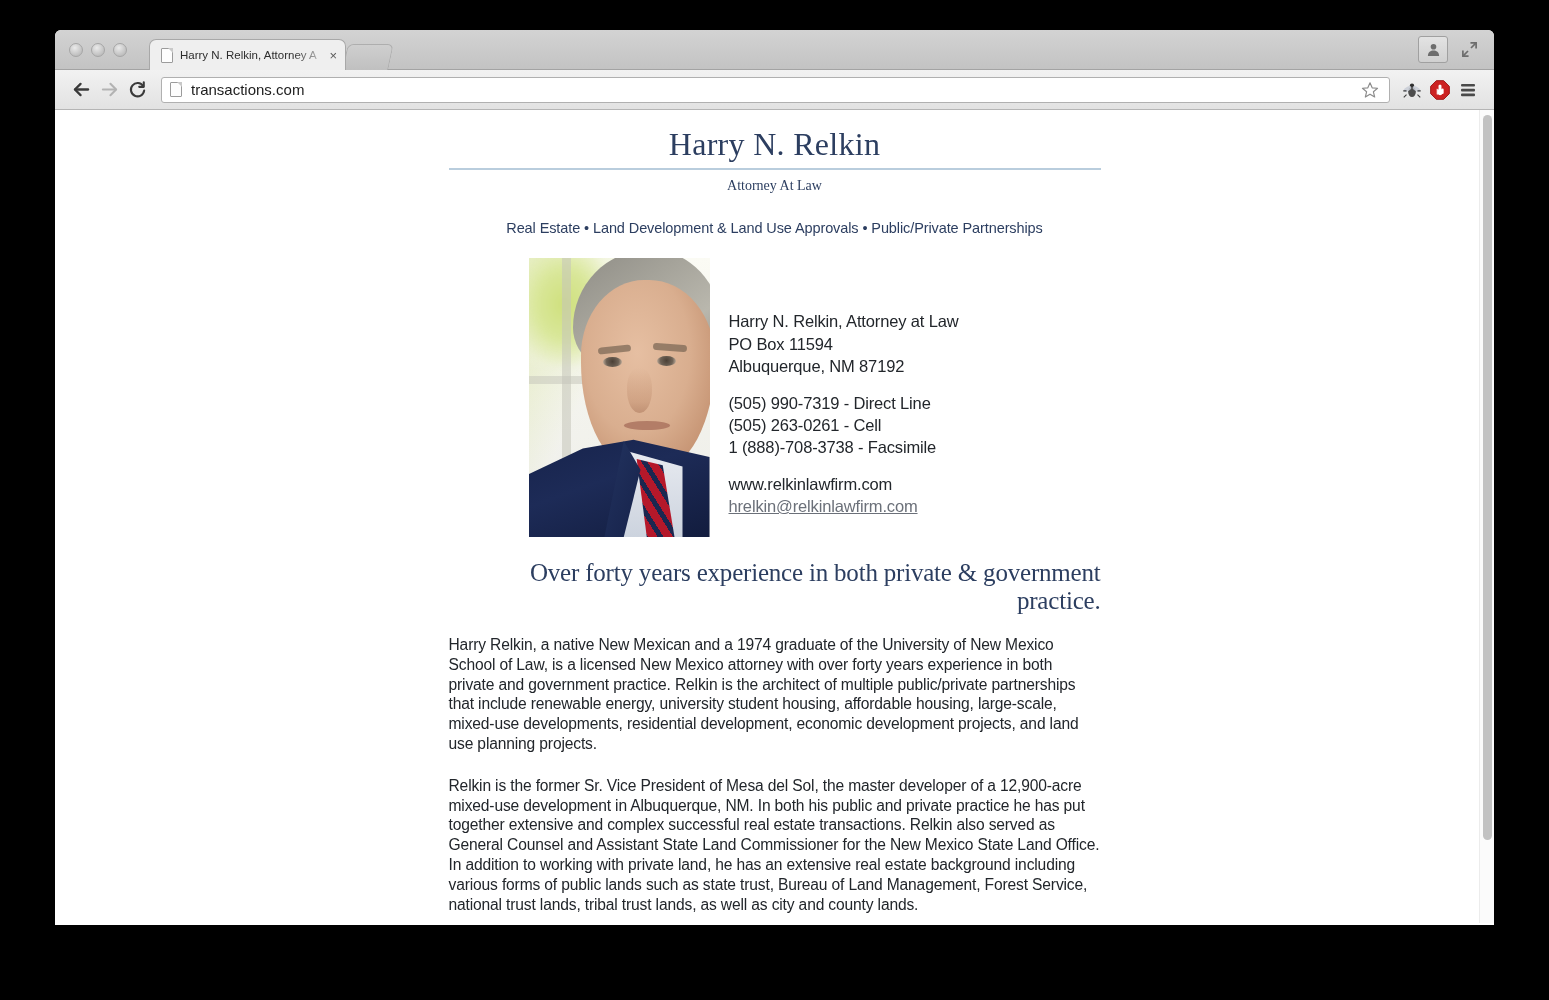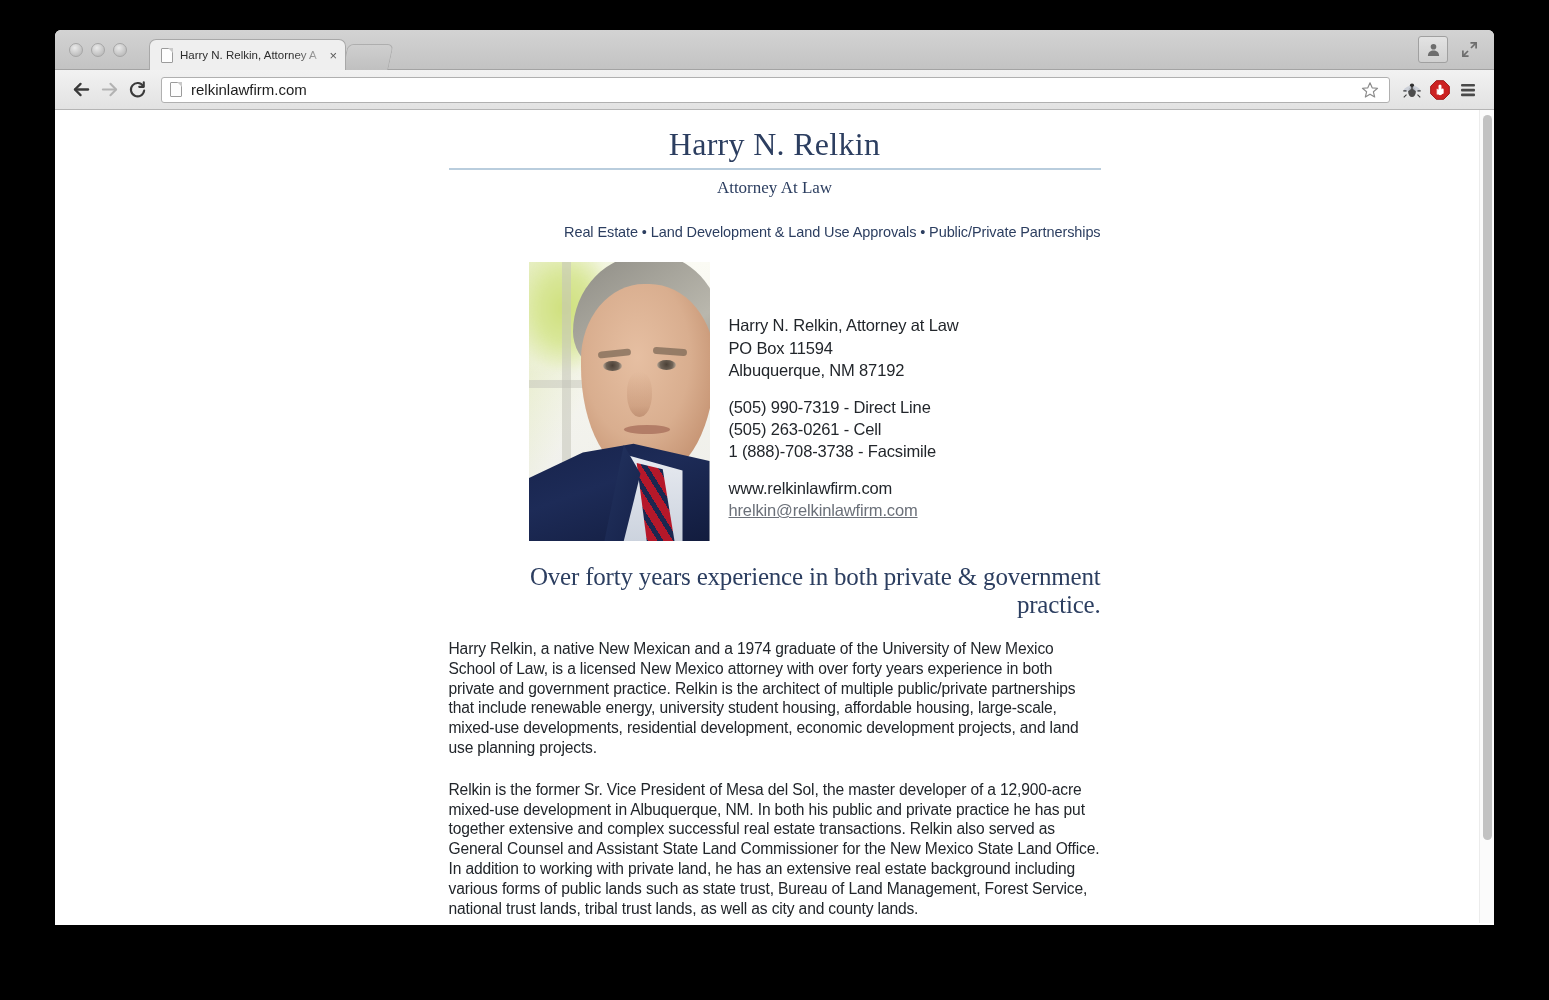--- a/index.html
+++ b/index.html
@@ -185,29 +185,29 @@
     padding-bottom: 4px;
   }
   .hr-blue {
     height: 2px;
     background: #b9cddd;
     border: none;
     margin: 0;
   }
   .site-sub {
     font-family: "Liberation Serif", serif;
-    font-size: 17px;
+    font-size: 14px;
     color: #2c3e60;
     text-align: center;
     padding-top: 8px;
   }
   .tagline {
     font-size: 14.5px;
     color: #2c3e60;
-    text-align: right;
+    text-align: center;
     padding-top: 26px;
     letter-spacing: -0.1px;
   }
 
   
   .profile-row {
     display: flex;
     padding-top: 22px;
     align-items: center;
   }
@@ -399,21 +399,21 @@
     </div>
     <div class="nav-btn">
       <svg width="19" height="19" viewBox="0 0 20 20">
         <path d="M16 6.5 A7 7 0 1 0 17 11.2" fill="none" stroke="#3a3a3a" stroke-width="2.2" stroke-linecap="round"></path>
         <path d="M16.6 2.4 L16.6 7.2 L11.8 7.2" fill="none" stroke="#3a3a3a" stroke-width="2.2" stroke-linecap="round" stroke-linejoin="round"></path>
       </svg>
     </div>
 
     <div class="omnibox">
       <span class="omni-favicon"></span>
-      <span class="omni-url">relkinlawfirm.com</span>
+      <span class="omni-url">transactions.com</span>
       <span class="star-btn">
         <svg width="18" height="18" viewBox="0 0 20 20">
           <path d="M10 2 L12.4 7.6 L18.4 8.1 L13.8 12 L15.2 17.8 L10 14.6 L4.8 17.8 L6.2 12 L1.6 8.1 L7.6 7.6 Z" fill="none" stroke="#8c8c8c" stroke-width="1.3" stroke-linejoin="round"></path>
         </svg>
       </span>
     </div>
 
     <div class="ext-btn">
       <svg width="22" height="22" viewBox="0 0 24 24">
         <ellipse cx="12" cy="14" rx="4.2" ry="5.6" fill="#4d4d4d"></ellipse>

